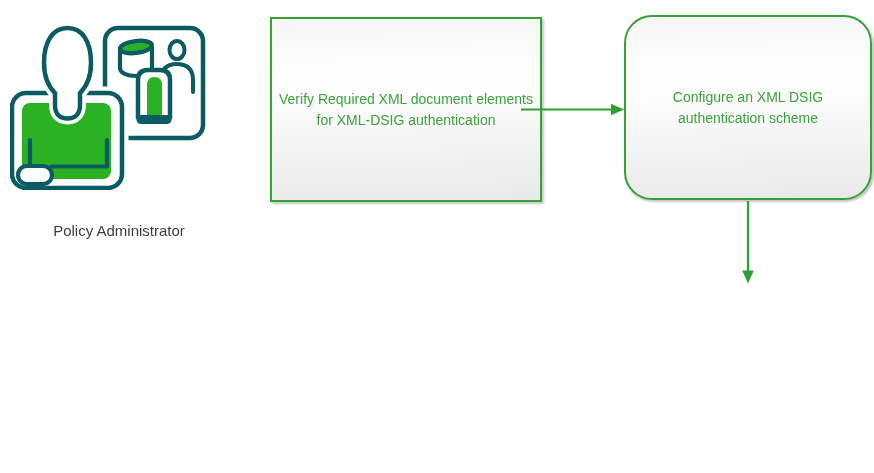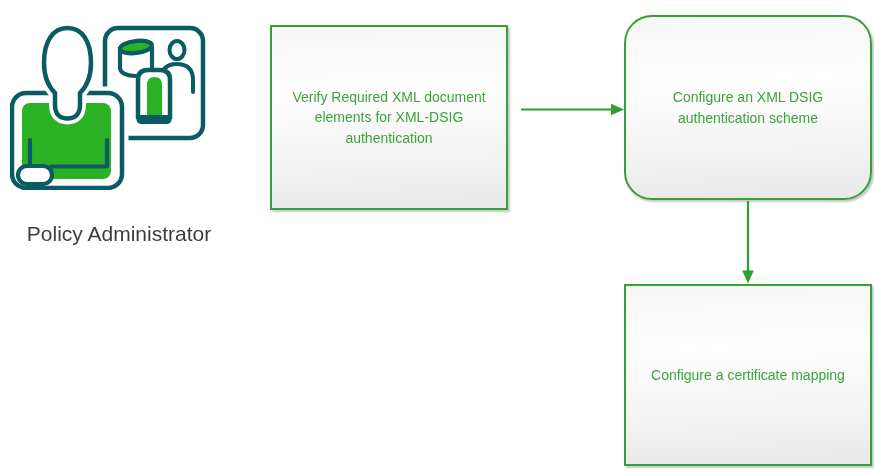--- a/index.html
+++ b/index.html
@@ -19,42 +19,42 @@
     box-shadow: 1.5px 2px 2px rgba(0,0,0,0.22);
     display: flex;
     align-items: center;
     justify-content: center;
     text-align: center;
     color: #3ba43b;
     font-size: 14px;
     line-height: 1.45;
     padding: 4px 6px;
   }
-  #step-1 { left: 270px; top: 17px;  width: 238px; height: 185px; margin-top: 8px; }
+  #step-1 { left: 270px; top: 17px;  width: 272px; height: 185px; }
   #step-2 { left: 624px; top: 15px;  width: 248px; height: 185px; border-radius: 28px; }
   #step-3 { left: 624px; top: 284px; width: 248px; height: 182px; }
 
   .connectors {
     position: absolute;
     left: 0; top: 0;
     pointer-events: none;
   }
   .actor-icon {
     position: absolute;
     left: 10px;
     top: 24px;
   }
   .actor-label {
     position: absolute;
     left: 10px;
     top: 222px;
     width: 218px;
     text-align: center;
     color: #3d3d3d;
-    font-size: 21px;
+    font-size: 15px;
   }
 </style>
 </head>
 <body>
 
 <div class="canvas">
 
   <svg class="actor-icon" width="198" height="166" viewBox="0 0 198 166">
 
     <g>
@@ -93,21 +93,20 @@
                C64.5,94.5 70,90.5 70,81 L70,69 C76,63 81,53 81,39 C81,17 72,4 57.5,4 Z" fill="#ffffff" stroke="#0b5c62" stroke-width="4.5"></path>
 
       <rect x="8" y="142" width="34" height="18" rx="9" fill="#ffffff" stroke="#0b5c62" stroke-width="4.2"></rect>
     </g>
   </svg>
 
   <div class="actor-label">Policy Administrator</div>
 
   <div class="flow-box" id="step-1">Verify Required XML document elements for XML-DSIG authentication</div>
   <div class="flow-box" id="step-2">Configure an XML DSIG authentication scheme</div>
-  <div class="flow-box" id="step-3">Configure a certificate mapping</div>
 
   <svg class="connectors" width="874" height="473" viewBox="0 0 874 473">
     <g>
       <line x1="521" y1="109.5" x2="613" y2="109.5" stroke="#2f9e33" stroke-width="2.2"></line>
       <polygon points="624,109.5 611,103.7 611,115.3" fill="#2f9e33"></polygon>
     </g>
     <g>
       <line x1="748" y1="201" x2="748" y2="273" stroke="#2f9e33" stroke-width="2.2"></line>
       <polygon points="748,283.5 742.2,270.5 753.8,270.5" fill="#2f9e33"></polygon>
     </g>

